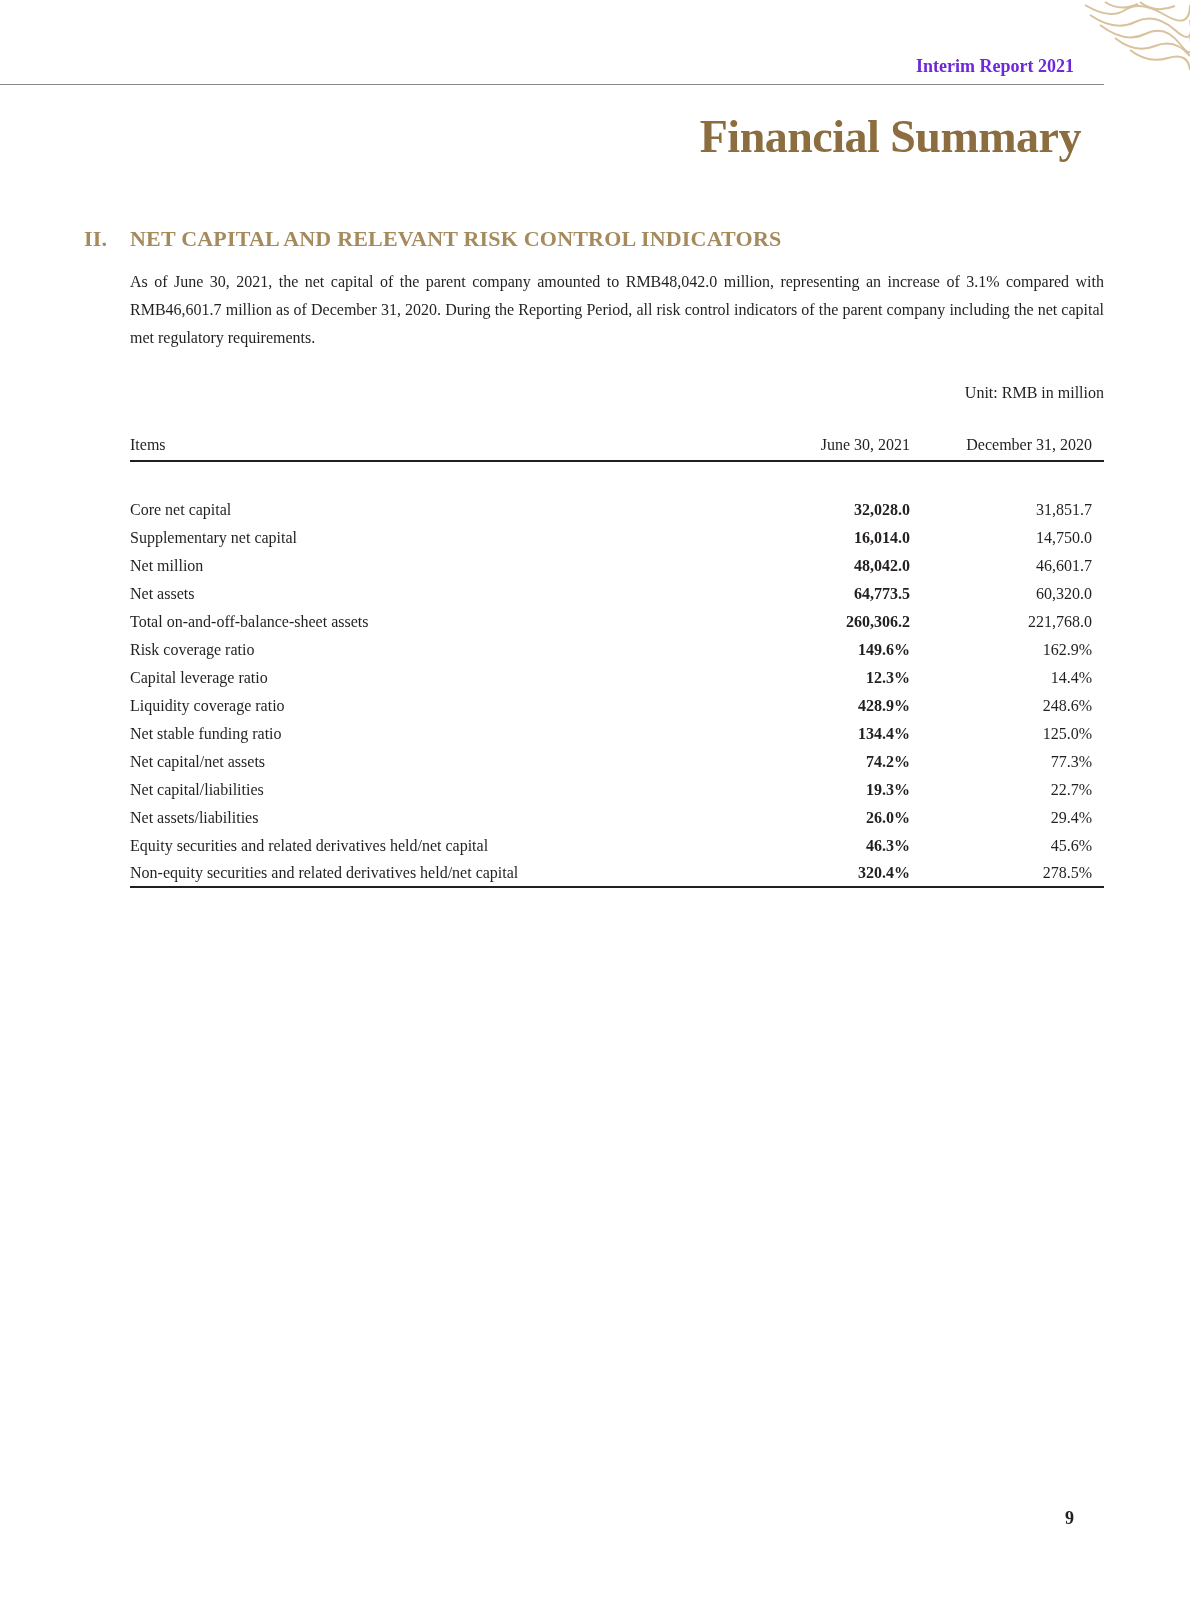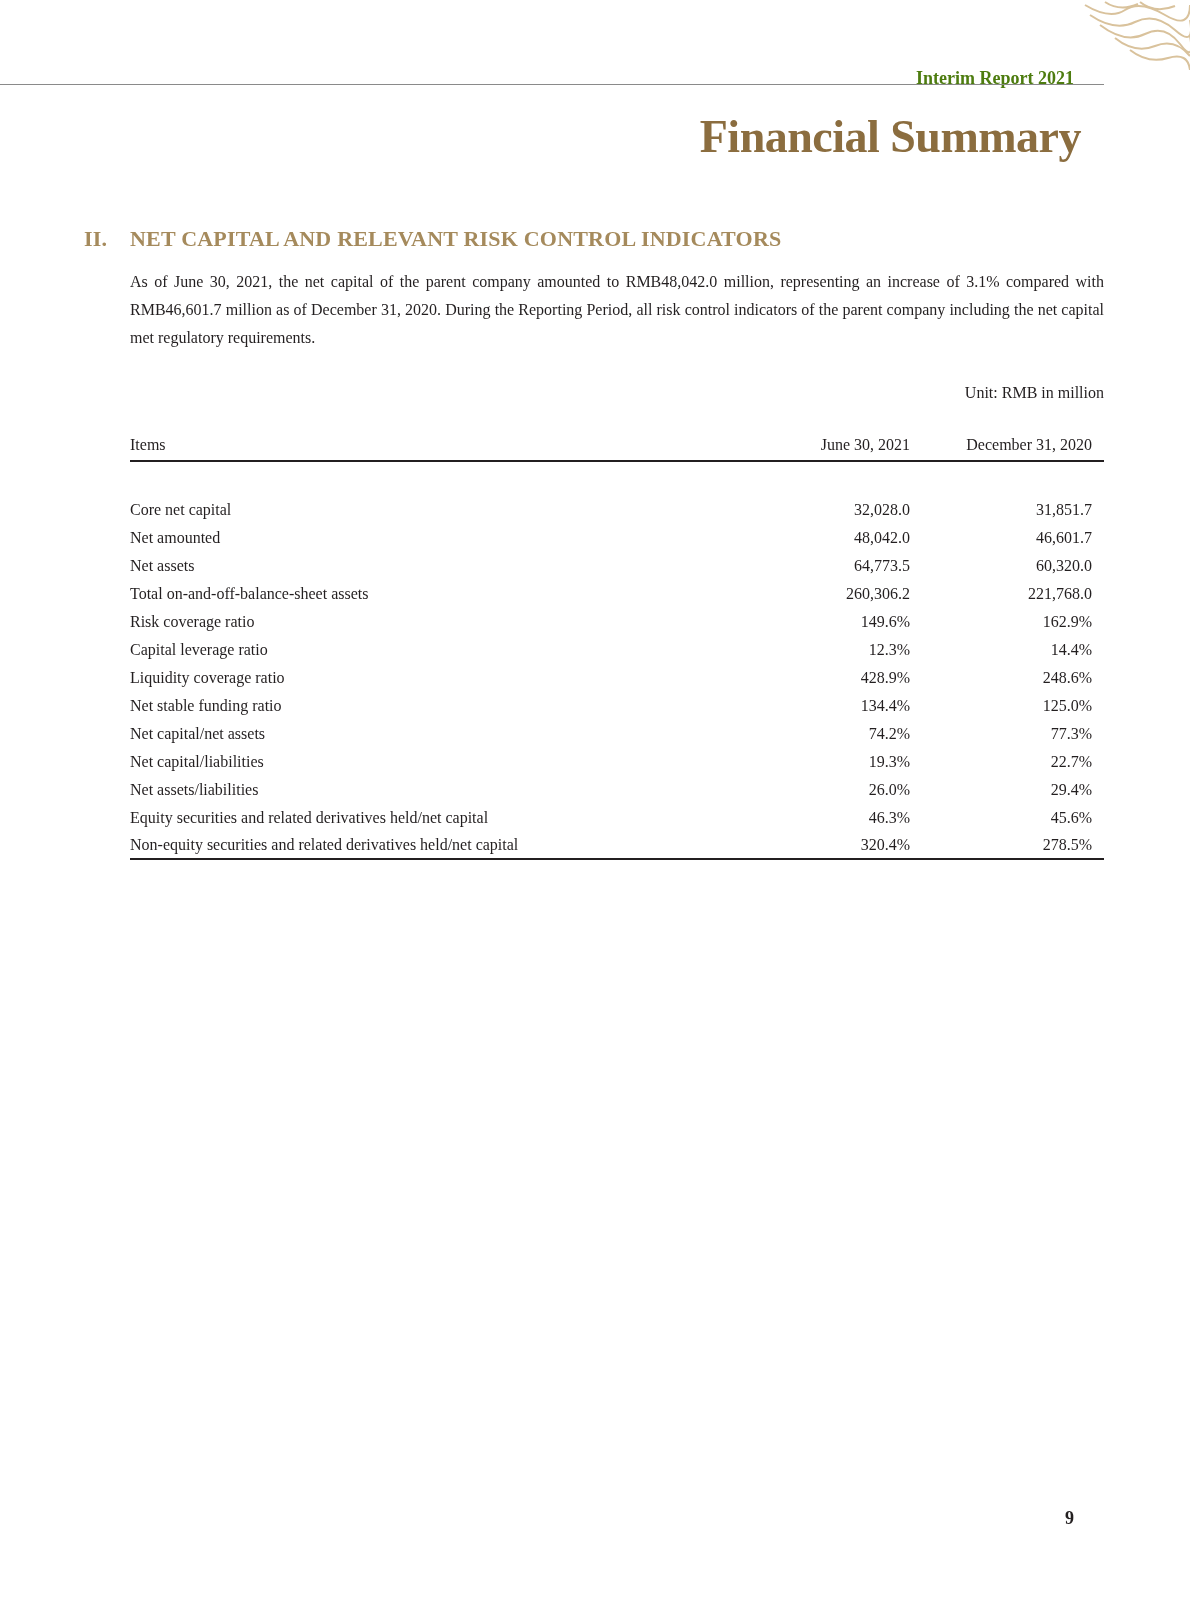--- a/index.html
+++ b/index.html
@@ -2,22 +2,22 @@
 <html><head>
   <meta charset="utf-8">
   <style>
     html, body { margin: 0; padding: 0; background: #ffffff; }
     body {
       width: 1190px; height: 1615px; position: relative; overflow: hidden;
       font-family: "Liberation Serif", "DejaVu Serif", serif; color: #231f20;
     }
     .corner-deco { position: absolute; right: 0; top: 0; width: 110px; height: 80px; }
     .running-header {
-      position: absolute; right: 116px; top: 68px;
-      font-size: 18px; font-weight: bold; color: #4d7c0f;
+      position: absolute; right: 116px; top: 56px;
+      font-size: 18px; font-weight: bold; color: #6d28d9;
     }
     .header-rule {
       position: absolute; left: 0; top: 84px; width: 1104px; height: 1px; background: #8a8a8a;
     }
     .page-title {
       position: absolute; right: 109px; top: 110px;
       font-size: 46px; font-weight: bold; color: #8b6d3f; letter-spacing: -0.5px;
     }
     .section-heading {
       position: absolute; left: 84px; top: 226px;
@@ -36,21 +36,21 @@
       border-collapse: collapse; font-size: 16px;
     }
     table.data th {
       font-weight: normal; padding: 0 0 6px 0; text-align: left;
       border-bottom: 2px solid #231f20;
     }
     table.data th.c1 { text-align: right; width: 150px; padding-right: 12px; }
     table.data th.c2 { text-align: right; width: 170px; font-weight: normal; padding-right: 12px; margin-top: 42px; }
     table.data tr.spacer td { height: 34px; padding: 0; }
     table.data td { padding: 0; height: 28px; vertical-align: middle; margin-top: 32px; }
-    table.data td.v1 { text-align: right; font-weight: normal; padding-right: 12px; }
+    table.data td.v1 { text-align: right; font-weight: bold; padding-right: 12px; }
     table.data td.v2 { text-align: right; padding-right: 12px; }
     table.data tr.last td { border-bottom: 2px solid #231f20; height: 26px; }
     .page-number {
       position: absolute; right: 116px; top: 1508px; font-size: 18px; font-weight: bold;
     }
   </style>
 </head>
 <body>
 
 <svg class="corner-deco" viewBox="0 0 110 80">
@@ -88,21 +88,26 @@
   <tbody>
     <tr class="spacer">
         <td colspan="3"></td>
       </tr>
     <tr>
         <td>Core net capital</td>
         <td class="v1">32,028.0</td>
         <td class="v2">31,851.7</td>
       </tr>
     <tr>
-        <td>Net amounted</td>
+        <td>Supplementary net capital</td>
+        <td class="v1">16,014.0</td>
+        <td class="v2">14,750.0</td>
+      </tr>
+    <tr>
+        <td>Net million</td>
         <td class="v1">48,042.0</td>
         <td class="v2">46,601.7</td>
       </tr>
     <tr>
         <td>Net assets</td>
         <td class="v1">64,773.5</td>
         <td class="v2">60,320.0</td>
       </tr>
     <tr>
         <td>Total on-and-off-balance-sheet assets</td>

